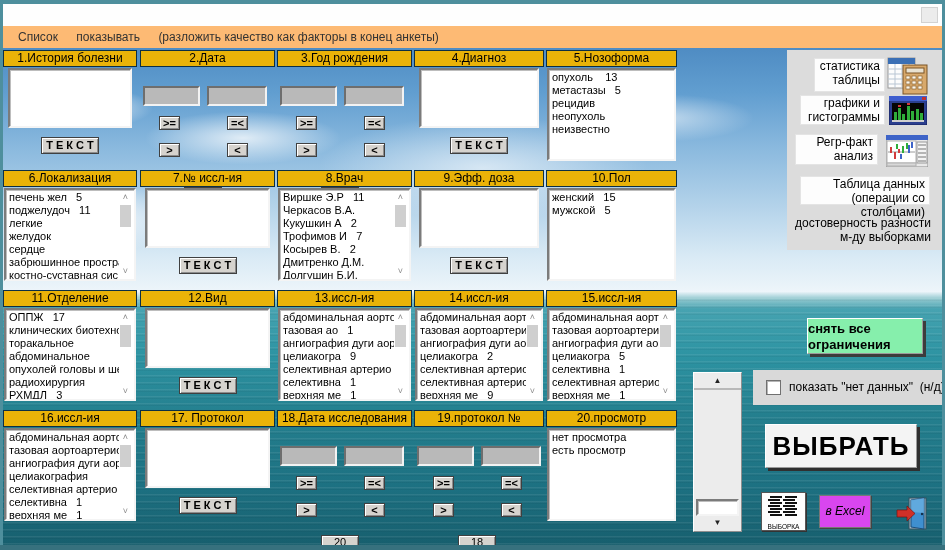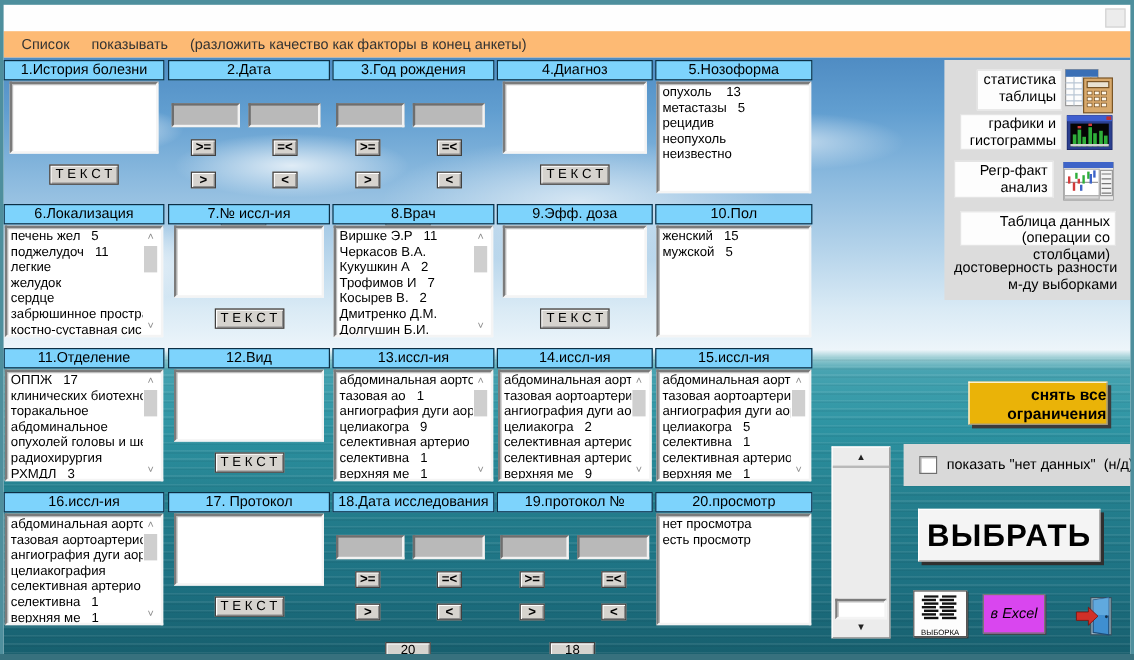--- a/index.html
+++ b/index.html
@@ -22,51 +22,51 @@
       radial-gradient(100px 30px at 80px 60px, rgba(255,255,255,.9), rgba(255,255,255,0) 70%),
       radial-gradient(140px 38px at 240px 90px, rgba(255,255,255,.75), rgba(255,255,255,0) 70%),
       radial-gradient(160px 48px at 80px 170px, rgba(255,255,255,.85), rgba(255,255,255,0) 72%),
       radial-gradient(220px 70px at 480px 120px, rgba(255,255,255,.6), rgba(255,255,255,0) 75%),
       radial-gradient(130px 34px at 660px 70px, rgba(255,255,255,.55), rgba(255,255,255,0) 70%),
       linear-gradient(180deg,#4f8cc3 0%,#619ed0 9%,#8ab9de 20%,#b4d3ea 32%,#d9eaf5 42%,#edf5fa 49%,#93c9d0 50.5%,#48a3b1 52.5%,#3b9dab 56%,#2d93a2 62%,#247f8e 74%,#1d7182 88%,#175f6e 100%);}
   #sea-texture{position:absolute;left:0;right:0;top:250px;bottom:0;
     background:repeating-linear-gradient(180deg, rgba(255,255,255,.08) 0 1px, rgba(0,30,40,.06) 2px 3px, rgba(255,255,255,0) 3px 7px);}
   
   .panel{position:absolute;z-index:10;}
-  .phead{position:absolute;left:0;right:0;top:0;height:17px;background:#7dd3fc;border:1px solid #0c2f45;
+  .phead{position:absolute;left:0;right:0;top:0;height:17px;background:#eab308;border:1px solid #0c2f45;
     font-size:12px;line-height:15px;text-align:center;color:#000;overflow:hidden;white-space:nowrap;}
   .sunken{background:#fff;border:2px solid;border-color:#7b7b7b #f4f4f4 #f4f4f4 #7b7b7b;box-shadow:inset 1px 1px 0 #bdbdbd;}
   .tbox{position:absolute;left:5px;right:5px;top:18px;height:60px;}
   .lbox{position:absolute;left:1px;right:1px;top:18px;height:93px;overflow:hidden;padding:1px 3px;}
   .li{font-size:11px;line-height:13px;color:#000;white-space:pre;}
   .btn3d{background:#d6d3ce;border:1px solid #404040;box-shadow:inset 1px 1px 0 #fff, inset -1px -1px 0 #8d8d8d;
     text-align:center;color:#000;cursor:default;}
-  .tekst{position:absolute;left:50%;transform:translateX(-50%);top:87px;width:58px;height:17px;font-size:11px;line-height:15px;}
+  .tekst{position:absolute;left:50%;transform:translateX(-50%);top:87px;width:58px;height:17px;font-size:11px;line-height:15px;font-weight:bold;}
   .nfield{position:absolute;top:36px;height:20px;background:#b9b9b9;border:2px solid;border-color:#6e6e6e #f2f2f2 #f2f2f2 #6e6e6e;}
   .nf1{left:3px;width:57px;}
   .nf2{left:67px;width:60px;}
   .nbtn{position:absolute;width:21px;height:14px;font-size:11px;font-weight:bold;line-height:12px;}
   .nge{left:19px;top:66px;} .nle{left:87px;top:66px;}
   .nnx{left:19px;top:93px;} .npv{left:87px;top:93px;}
   .nval{position:absolute;left:44px;top:79px;width:38px;height:13px;font-size:11px;line-height:12px;font-weight:normal;margin-top:46px;}
   
   .sbar{position:absolute;right:2px;top:2px;bottom:2px;width:13px;background:#fff;z-index:5;}
   .sb-up,.sb-dn{position:absolute;left:0;width:13px;height:11px;color:#8a8a8a;font-size:9px;line-height:11px;text-align:center;}
   .sb-up{top:0;} .sb-dn{bottom:0;}
   .sb-thumb{position:absolute;left:1px;top:13px;width:11px;height:22px;background:#cfcfcf;}
   
   #tools{position:absolute;left:787px;top:50px;width:156px;height:200px;background:#dcdcdc;z-index:10;}
   .wbtn{position:absolute;background:#fdfdfd;border:1px solid #e4e4e4;color:#000;font-size:12px;line-height:14px;white-space:pre-line;cursor:default;}
   .ra{text-align:right;padding-right:4px;}
   #signif{position:absolute;left:4px;top:166px;width:140px;font-size:12px;line-height:14px;text-align:right;white-space:pre-line;color:#000;}
   .ticon{position:absolute;}
   
-  #clear-btn{position:absolute;left:807px;top:318px;width:116px;height:36px;background:#eab308;
+  #clear-btn{position:absolute;left:807px;top:318px;width:116px;height:36px;background:#86efac;
     border:1px solid #9b9b9b;border-top-color:#fff;border-left-color:#fff;box-shadow:3px 3px 0 #3c3c3c;
-    font-size:13px;font-weight:bold;text-align:right;line-height:16px;padding-top:2px;white-space:pre-line;z-index:10;}
+    font-size:13px;font-weight:bold;text-align:left;line-height:16px;padding-top:2px;white-space:pre-line;z-index:10;}
   #nodata-strip{position:absolute;left:753px;top:370px;width:190px;height:35px;background:#d9d9d9;z-index:10;}
   #nodata-box{position:absolute;left:13px;top:10px;width:15px;height:15px;background:#fff;border:1px solid #707070;box-shadow:inset 1px 1px 0 #b5b5b5;}
   #nodata-label{position:absolute;left:36px;top:10px;font-size:12px;color:#000;white-space:pre;}
   #select-btn{position:absolute;left:765px;top:424px;width:152px;height:44px;background:#f4f4f4;
     border:1px solid #9b9b9b;border-top-color:#fff;border-left-color:#fff;box-shadow:3px 3px 0 #303030;
     font-size:26px;font-weight:bold;letter-spacing:1px;text-align:center;line-height:42px;color:#000;z-index:10;}
   
   #spinner{position:absolute;left:693px;top:372px;width:49px;height:160px;background:#ececec;
     border:1px solid #8f8f8f;border-top-color:#fff;border-left-color:#fff;z-index:10;}
   #sp-up{position:absolute;left:0;top:0;right:0;height:17px;border-bottom:2px solid #b9b9b9;text-align:center;font-size:8px;line-height:16px;color:#222;}

